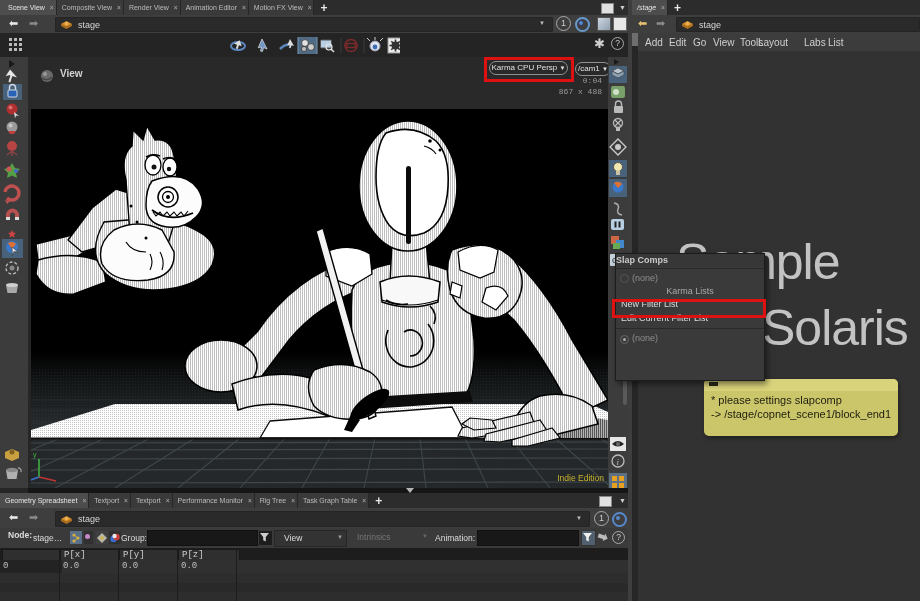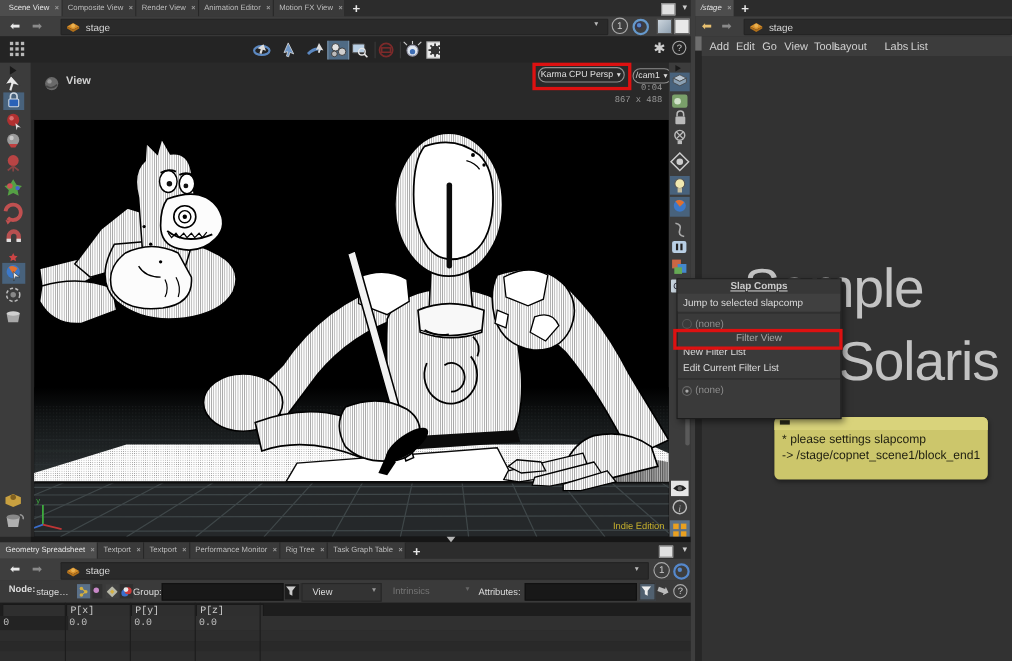--- a/index.html
+++ b/index.html
@@ -440,21 +440,21 @@
       <path d="M0 0 h9 l-3.2 4 v4.5 l-2.6 -1.3 v-3.2z" fill="#ccc"></path>
     </svg>
   <div style="position:absolute;left:274px;top:2px;width:71px;height:15px;background:#333333;border:1px solid #262626;">
     <span style="position:absolute;left:9px;top:2px;">View</span>
     <span style="position:absolute;right:3px;top:3px;font-size:6px;color:#999;">▼</span>
   </div>
   <div style="position:absolute;left:350px;top:2px;width:81px;height:15px;">
     <span style="position:absolute;left:7px;top:2px;color:#757575;">Intrinsics</span>
     <span style="position:absolute;right:3px;top:3px;font-size:6px;color:#666;">▼</span>
   </div>
-  <span style="position:absolute;left:435px;top:5px;">Attributes:</span>
+  <span style="position:absolute;left:435px;top:5px;">Animation:</span>
   <div style="position:absolute;left:477px;top:2px;width:100px;height:14px;background:#181818;border:1px solid #111;"></div>
   <div style="position:absolute;left:581px;top:2px;width:13px;height:14px;background:#50606f;border:1px solid #333;"></div>
   <svg style="position:absolute;left:583px;top:5px;" width="10" height="10">
       <path d="M0 0 h9 l-3.2 4 v4.5 l-2.6 -1.3 v-3.2z" fill="#eee"></path>
     </svg>
   <svg style="position:absolute;left:597px;top:4px;" width="12" height="12">
       <path d="M1 3 h6 v-2 l4 4 -4 4 v-2 h-6z" fill="#bbb" transform="rotate(20 6 5)"></path>
     </svg>
   <div style="position:absolute;left:612px;top:3px;width:11px;height:11px;border:1px solid #aaa;border-radius:50%;color:#ccc;font-size:8.5px;text-align:center;line-height:11px;">?</div>
 </div>
@@ -511,27 +511,26 @@
     <span style="position:absolute;left:190px;top:4px;">List</span>
   </div>
 
   <div style="position:absolute;left:0;top:233px;width:288px;color:#c3c3c3;font-size:50px;letter-spacing:-1px;">
     <div style="position:absolute;left:44px;top:0;">Sample</div>
     <div style="position:absolute;left:130px;top:66px;">Solaris</div>
   </div>
 </div>
 
 <div class="abs" style="left:615px;top:253px;width:148px;height:126px;background:#3a3a3a;border:1px solid #1c1c1c;box-shadow:2px 3px 6px rgba(0,0,0,.5);z-index:30;font-size:9px;color:#dcdcdc;">
-  <div style="height:13px;background:#373737;color:#cacaca;text-align:center;line-height:13px;font-weight:bold;text-decoration:underline;">Slap Comps</div>
-  <div style="height:16px;line-height:16px;padding-left:5px;background:#404040;">Jump to selected slapcomp</div>
+  <div style="height:13px;background:#373737;color:#cacaca;line-height:13px;font-weight:bold;">Slap Comps</div>
   <div style="height:1px;background:#2a2a2a;margin:1px 0 2px;"></div>
   <div style="height:14px;line-height:14px;padding-left:16px;color:#8e8e8e;position:relative;">
     <span style="position:absolute;left:4px;top:3px;width:7px;height:7px;border:1.5px solid #555;border-radius:50%;"></span>(none)
   </div>
-  <div style="height:12px;line-height:12px;text-align:center;color:#a8a8a8;">Filter View</div>
+  <div style="height:12px;line-height:12px;text-align:center;color:#a8a8a8;">Karma Lists</div>
   <div style="height:14px;line-height:14px;padding-left:5px;">New Filter List</div>
   <div style="height:14px;line-height:14px;padding-left:5px;">Edit Current Filter List</div>
   <div style="height:1px;background:#2a2a2a;margin:3px 0 2px;"></div>
   <div style="height:15px;line-height:15px;padding-left:16px;color:#8e8e8e;position:relative;">
     <span style="position:absolute;left:4px;top:3.5px;width:7px;height:7px;border:1.5px solid #666;border-radius:50%;"></span>
     <span style="position:absolute;left:7.2px;top:6.7px;width:3px;height:3px;background:#aaa;border-radius:50%;"></span>(none)
   </div>
 </div>
 
 <div class="abs" style="left:612px;top:299px;width:148px;height:13px;border:3px solid #dd1111;z-index:35;"></div>

